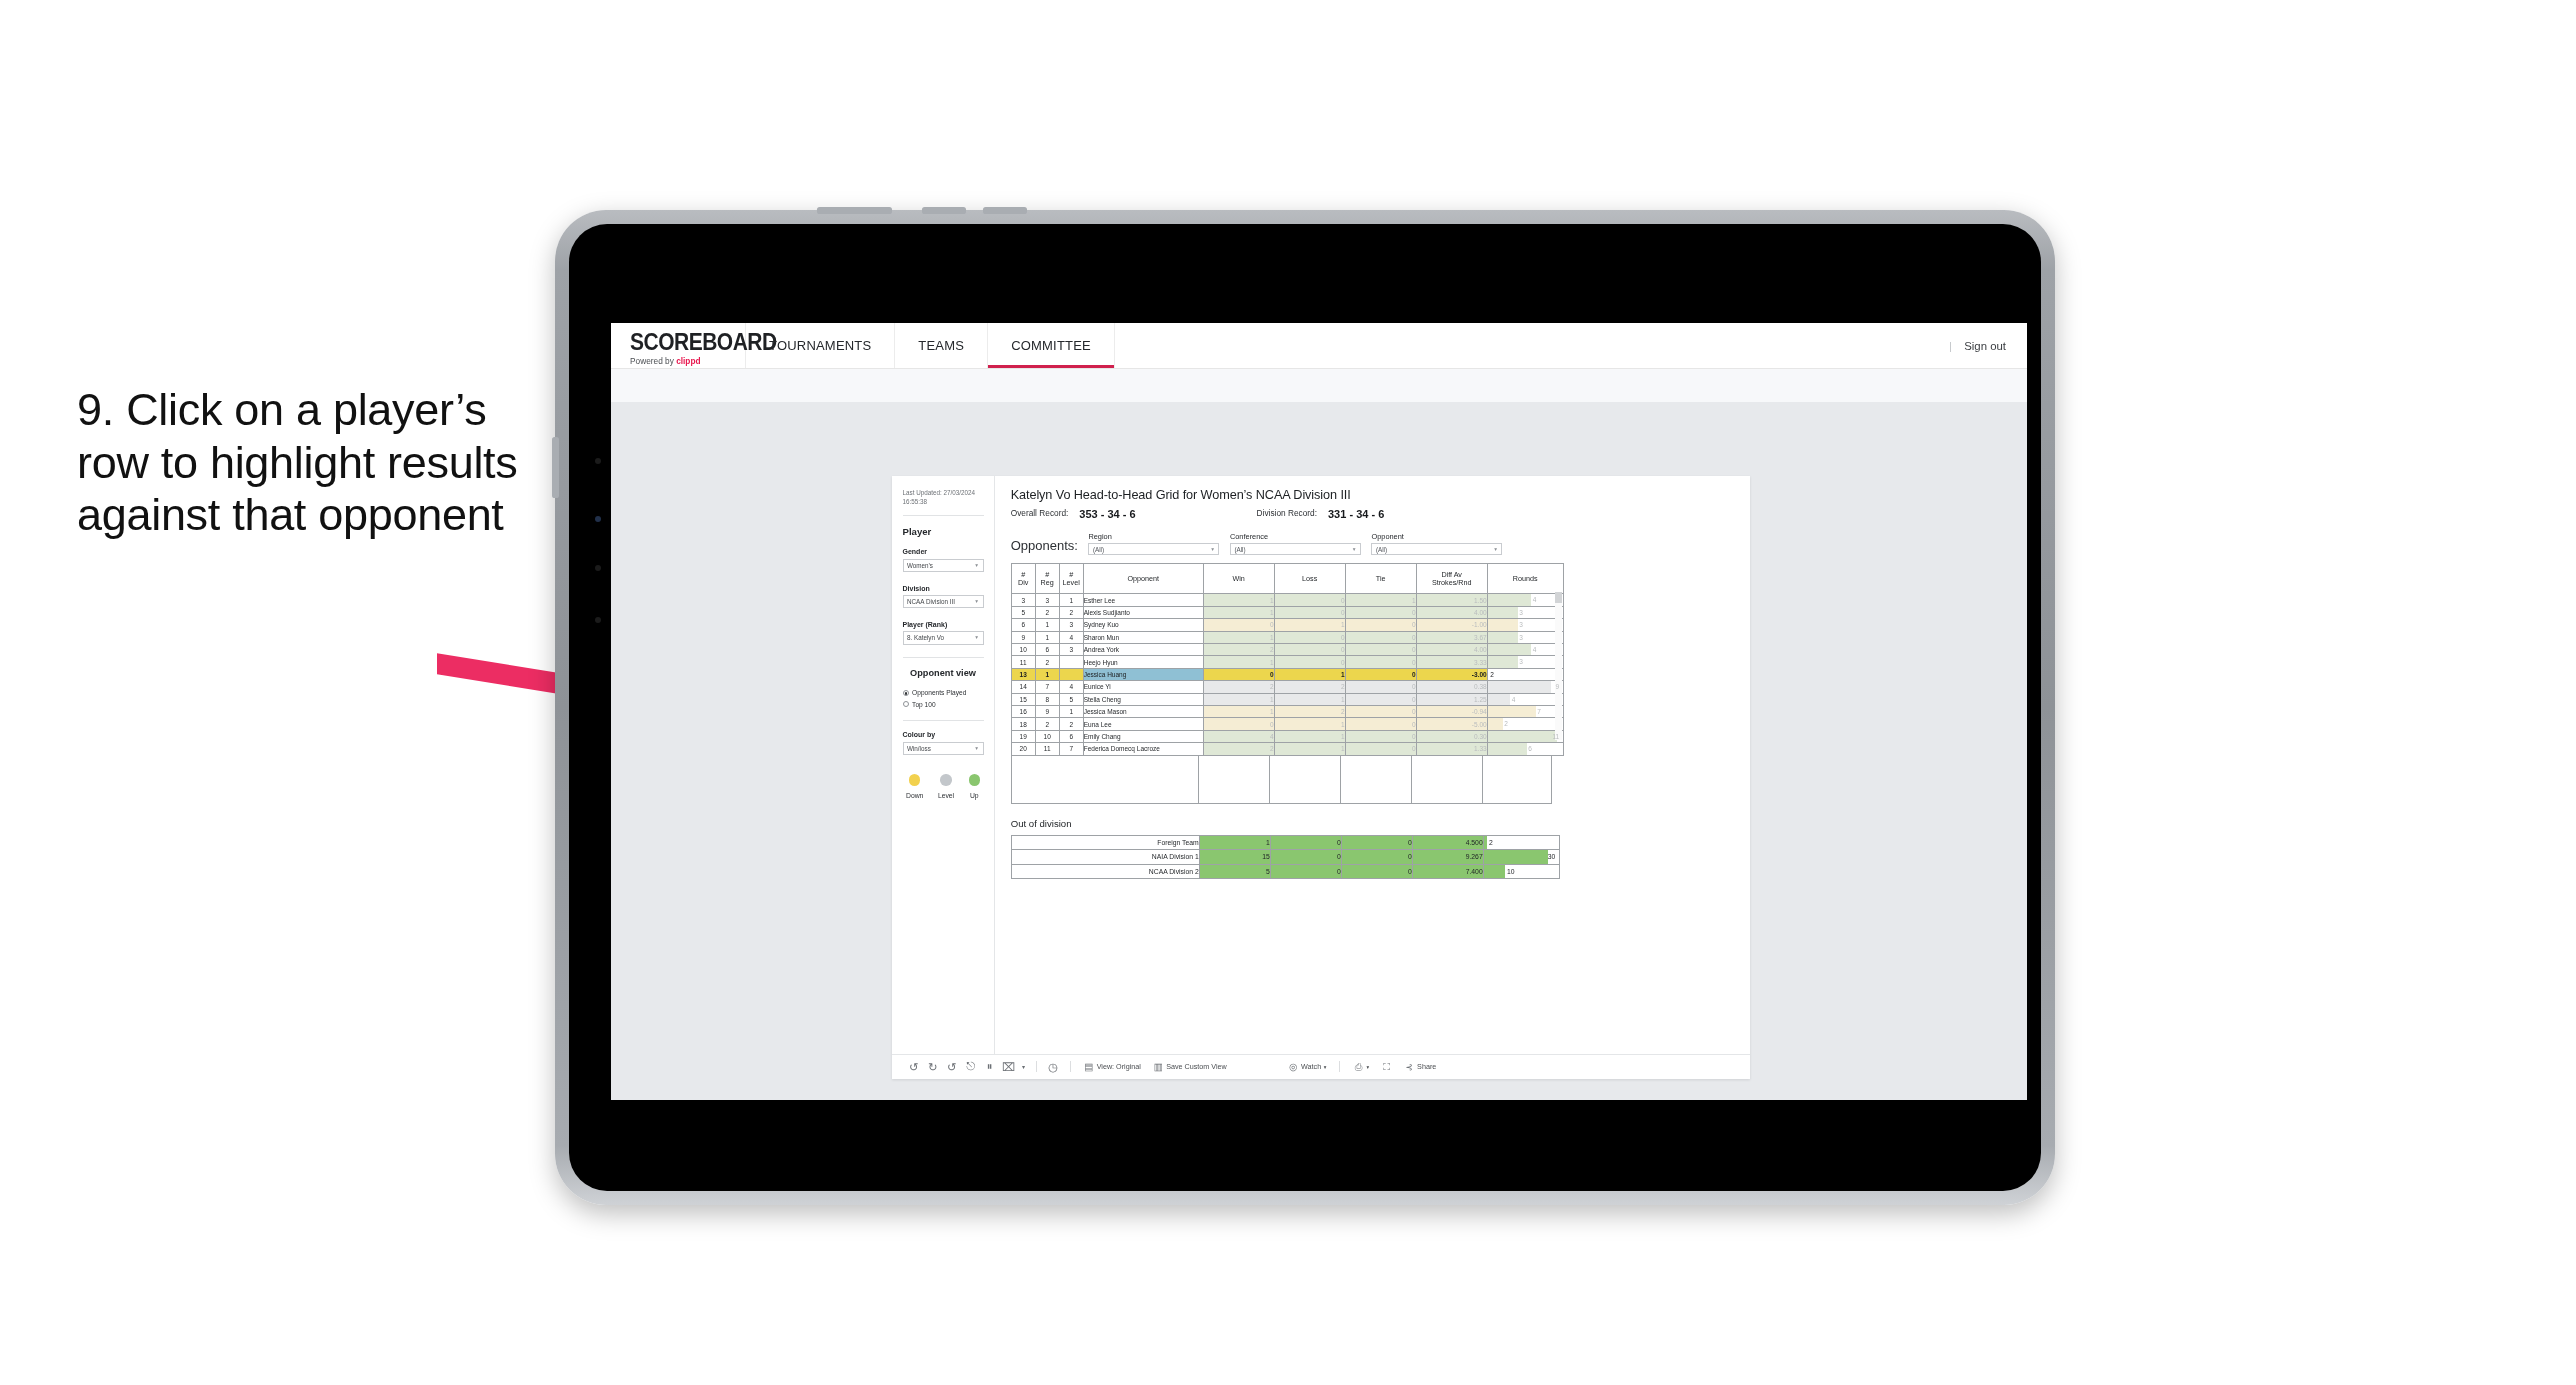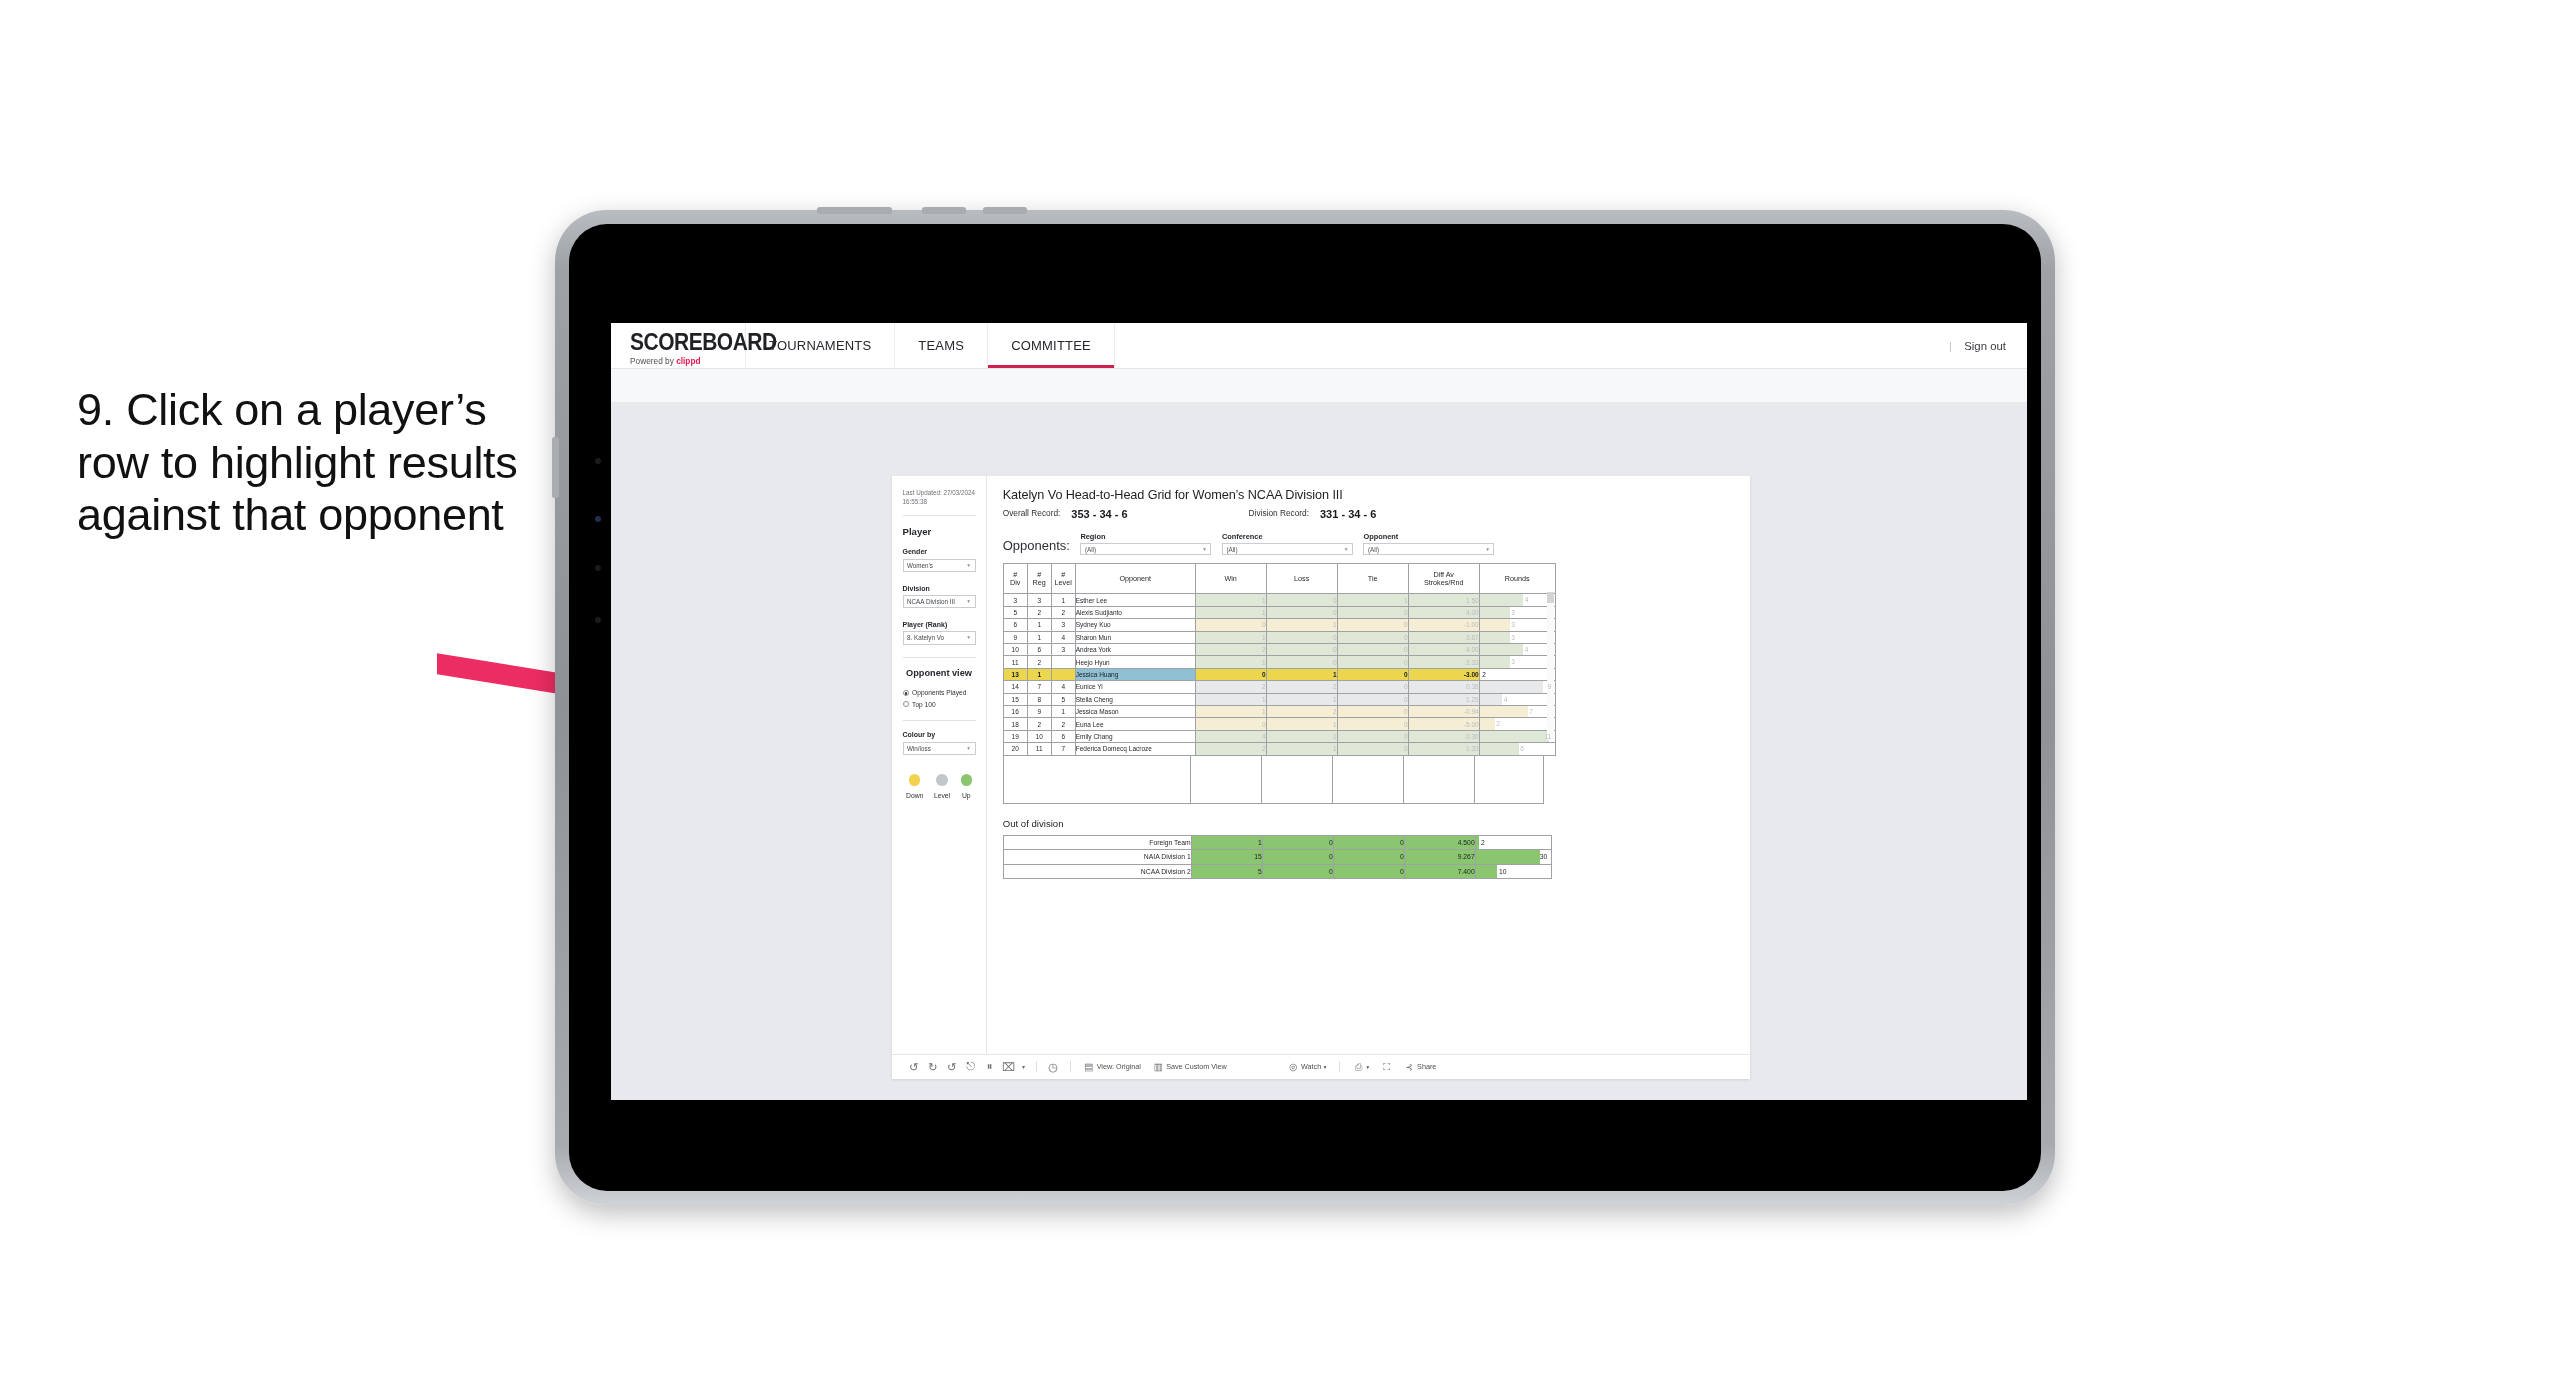--- a/index.html
+++ b/index.html
@@ -123,21 +123,21 @@
     width:858px; height:603px;
     background:#ffffff;
     box-shadow:0 0.9px 2.6px rgba(0,0,0,.10);
     display:flex;
     flex-direction:column;
   }
   #card-inner{display:flex;flex:1;min-height:0;}
 
   
   #sidebar{
-    width:95px;
+    width:103px;
     padding:13px 10.5px 0 10.5px;
     box-sizing:border-box;
     border-right:0.9px solid #e4e6e8;
     background:#ffffff;
     font-size:6.5px;
     color:#2d3034;
   }
   .lastupd{color:#6d7176;font-size:6.3px;line-height:1.35;}
   .sb-rule{height:0.9px;background:#e1e3e5;margin:8.7px 0 10.5px 0;}
   .sb-h{font-size:9.6px;font-weight:bold;color:#25282c;margin-bottom:11.4px;}
@@ -161,21 +161,21 @@
   #main{flex:1;padding:12.2px 15.7px 0 15.7px;box-sizing:border-box;min-width:0;position:relative;}
   #title{font-size:12.7px;color:#1d2023;margin-bottom:6.1px;letter-spacing:-0.1px;}
   #records{display:flex;font-size:8.3px;color:#2d3034;margin-bottom:11.4px;}
   #records .rec{display:flex;gap:11px;justify-content:space-between;}
   #records .rec b{font-weight:bold;color:#17191c;font-size:11px;}
   #records .spacer{width:121px;}
 
   #oppfilters{display:flex;align-items:flex-end;gap:10.5px;margin-bottom:7.9px;}
   #oppfilters .opp-label{font-size:13px;color:#2d3034;padding-bottom:2.6px;}
   .filt{display:flex;flex-direction:column;}
-  .filt .flabel{font-size:7.4px;color:#25282c;margin-bottom:2.6px;font-weight:bold;}
+  .filt .flabel{font-size:7.4px;color:#25282c;margin-bottom:2.6px;}
   .filt .fbox{
     width:131px;height:12.2px;border:0.9px solid #c9ccd0;background:#fff;
     display:flex;align-items:center;justify-content:space-between;
     padding:0 3.5px;box-sizing:border-box;font-size:6.3px;color:#50545a;
   }
   .filt .fbox .caret{font-size:4.8px;color:#8c9095;}
 
   
   #gridwrap{position:relative;width:541px;}
   table.grid{border-collapse:collapse;table-layout:fixed;width:541px;font-size:6.5px;color:#26292c;}

